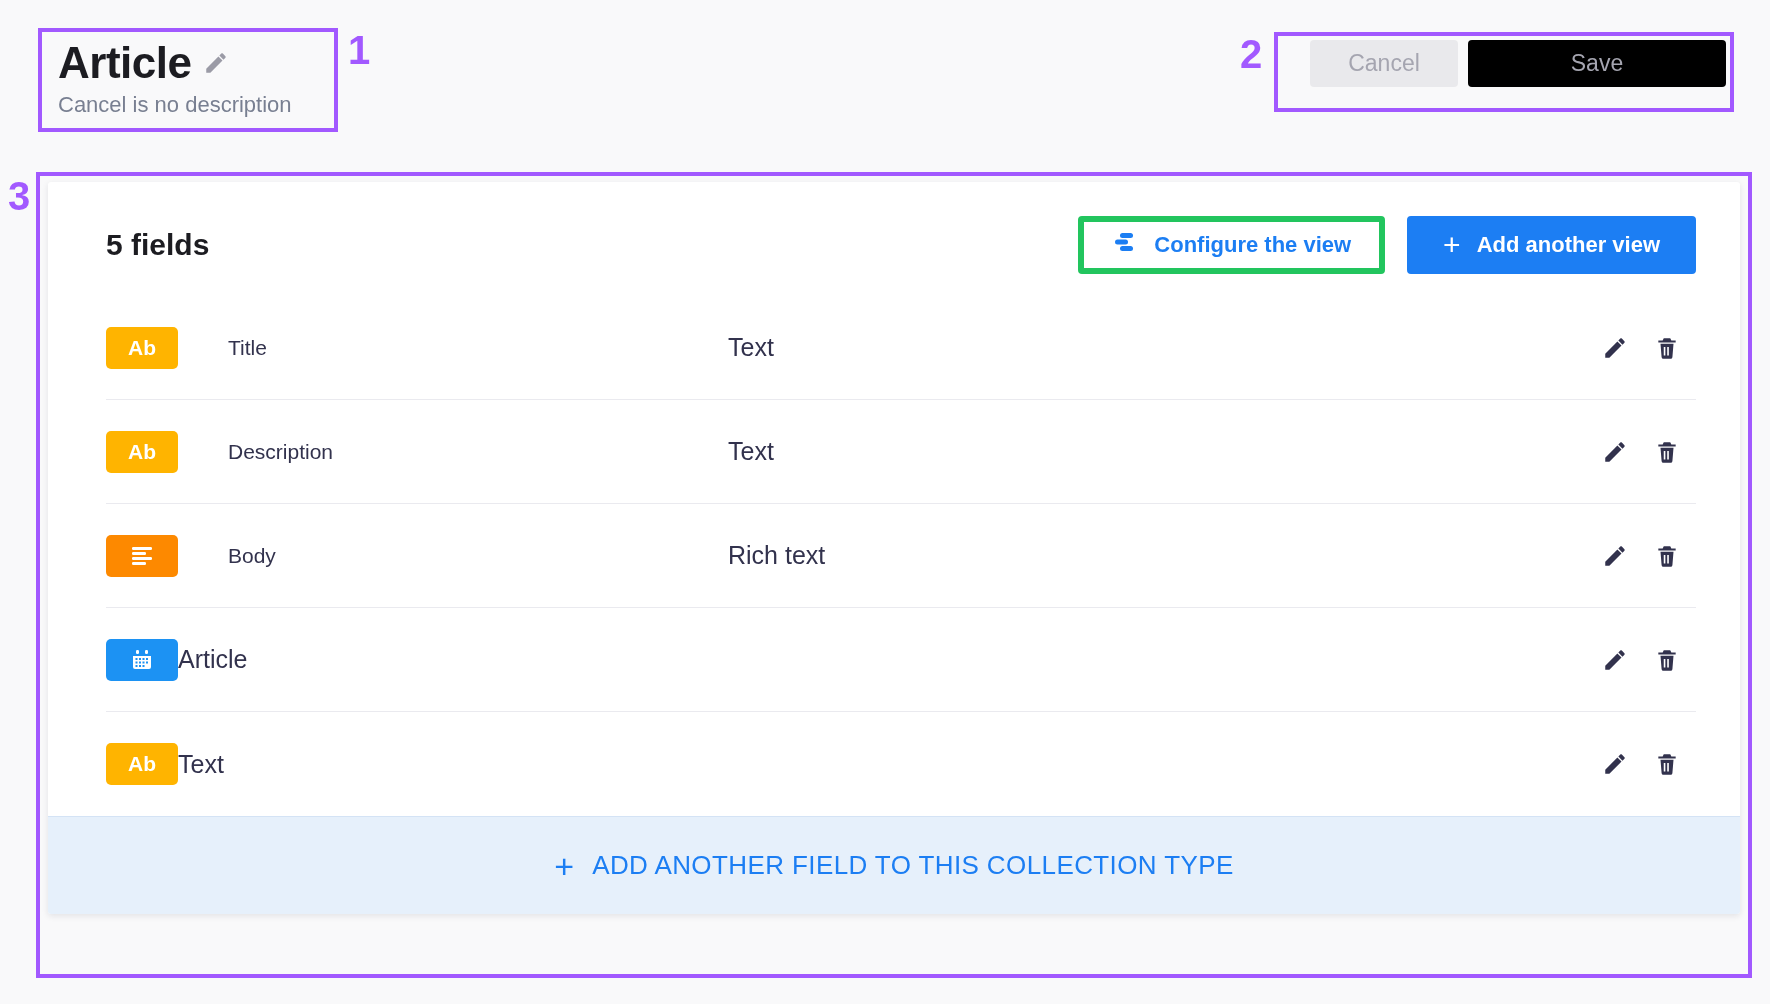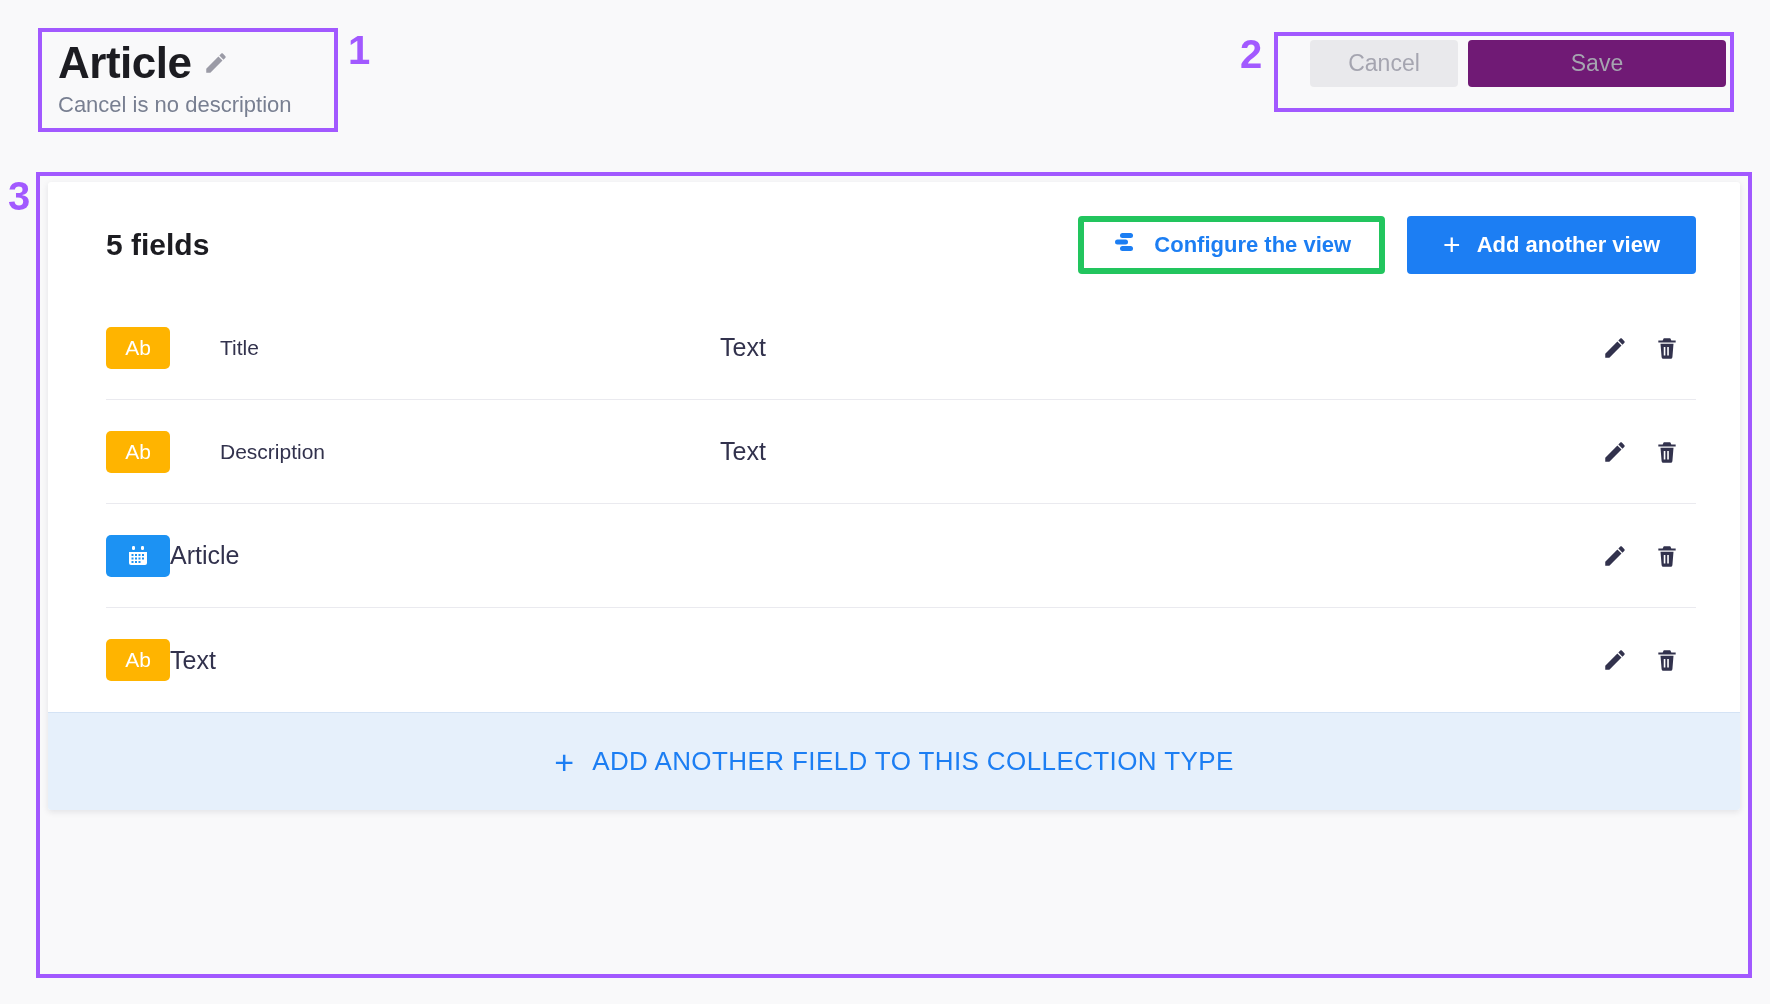--- a/index.html
+++ b/index.html
@@ -65,21 +65,21 @@
     background: #e9e9ec;
     color: #a5a5b0;
     font-size: 23px;
     border-radius: 4px;
     padding: 0 34px;
     height: 47px;
     min-width: 148px;
     cursor: default;
     font-family: "Liberation Sans", sans-serif;
   }
-  #save-button { min-width: 258px; background: #701a75; }
+  #save-button { min-width: 258px; background: #000000; }
 
   
   #fields-card {
     position: absolute;
     left: 48px;
     top: 182px;
     width: 1692px;
     background: #ffffff;
     border-radius: 3px;
     box-shadow: 0 2px 6px rgba(33,33,52,0.10);
@@ -128,29 +128,29 @@
   #fields-list { padding: 0 44px 0 58px; }
   .field-row {
     display: flex;
     align-items: center;
     height: 104px;
     border-bottom: 1px solid #eaeaef;
   }
   .field-row:last-child { border-bottom: none; }
 
   .type-badge {
-    width: 64px;
+    width: 72px;
     height: 42px;
     border-radius: 5px;
     display: flex;
     align-items: center;
     justify-content: center;
     color: #ffffff;
     font-size: 21px;
-    font-weight: normal;
+    font-weight: bold;
     flex: 0 0 auto;
   }
   .badge-ab   { background: #ffb400; }
   .badge-rich { background: #fd8900; }
   .badge-date { background: #1c92f3; }
 
   .field-name {
     margin-left: 50px;
     width: 500px;
     font-size: 21px;
@@ -269,20 +269,44 @@
             </svg>
         </span>
         <span>
           <svg width="26" height="26" viewBox="0 0 24 24">
               <path d="M9 3h6l1 2h4v2H4V5h4l1-2zM6 8h12l-1 12.2c-.1 1-.9 1.8-2 1.8H9c-1.1 0-1.9-.8-2-1.8L6 8zm3 3v8h1.5v-8H9zm3.2 0v8h1.5v-8h-1.5z" fill="#32324d"></path>
             </svg>
         </span>
       </div>
     </div>
 
+    <div class="field-row">
+      <div class="type-badge badge-rich">
+        <svg width="26" height="20" viewBox="0 0 26 20">
+          <rect x="3" y="1" width="20" height="3" rx="1.2" fill="#ffffff"></rect>
+          <rect x="3" y="6" width="14" height="3" rx="1.2" fill="#ffffff"></rect>
+          <rect x="3" y="11" width="20" height="3" rx="1.2" fill="#ffffff"></rect>
+          <rect x="3" y="16" width="14" height="3" rx="1.2" fill="#ffffff"></rect>
+        </svg>
+      </div>
+      <div class="field-name">Body</div>
+      <div class="field-type">Rich text</div>
+      <div class="row-actions">
+        <span>
+          <svg width="26" height="26" viewBox="0 0 24 24">
+              <path d="M3 17.2V21h3.8L18 9.8l-3.8-3.8L3 17.2zM20.7 7.1c.4-.4.4-1 0-1.4l-2.4-2.4c-.4-.4-1-.4-1.4 0l-1.8 1.8L18.9 8.9l1.8-1.8z" fill="#32324d"></path>
+            </svg>
+        </span>
+        <span>
+          <svg width="26" height="26" viewBox="0 0 24 24">
+              <path d="M9 3h6l1 2h4v2H4V5h4l1-2zM6 8h12l-1 12.2c-.1 1-.9 1.8-2 1.8H9c-1.1 0-1.9-.8-2-1.8L6 8zm3 3v8h1.5v-8H9zm3.2 0v8h1.5v-8h-1.5z" fill="#32324d"></path>
+            </svg>
+        </span>
+      </div>
+    </div>
 
     <div class="field-row">
       <div class="type-badge badge-date">
         <svg width="24" height="24" viewBox="0 0 24 24">
           <rect x="3" y="4" width="18" height="17" rx="2" fill="#ffffff"></rect>
           <rect x="3" y="4" width="18" height="4" fill="#1c92f3"></rect>
           <rect x="6" y="2" width="3" height="4" rx="1.2" fill="#ffffff"></rect>
           <rect x="15" y="2" width="3" height="4" rx="1.2" fill="#ffffff"></rect>
           <g fill="#1c92f3">
             <rect x="5.5" y="10" width="2" height="2"></rect>

